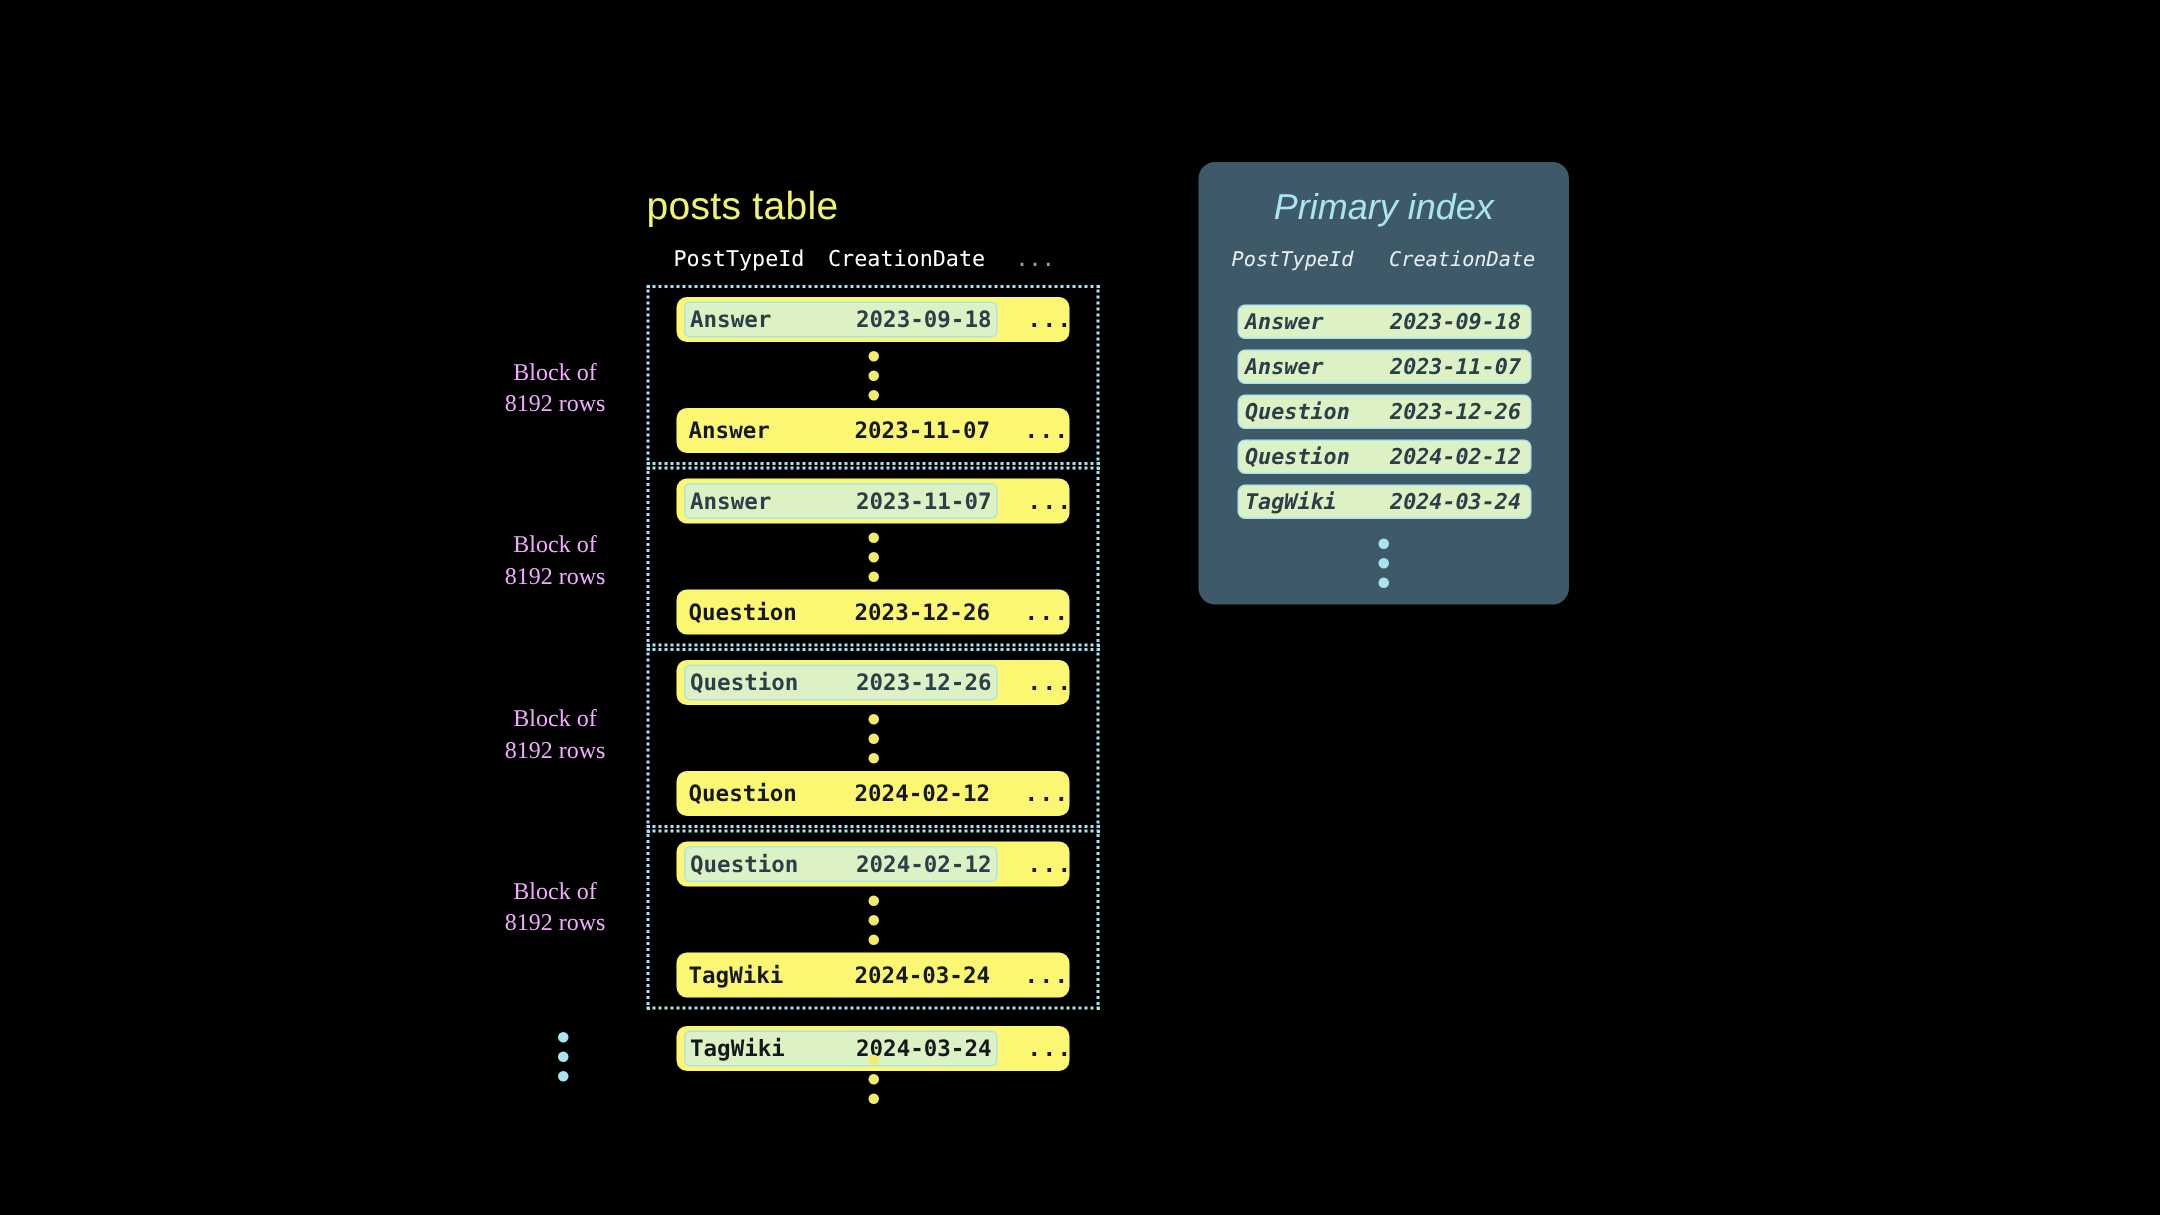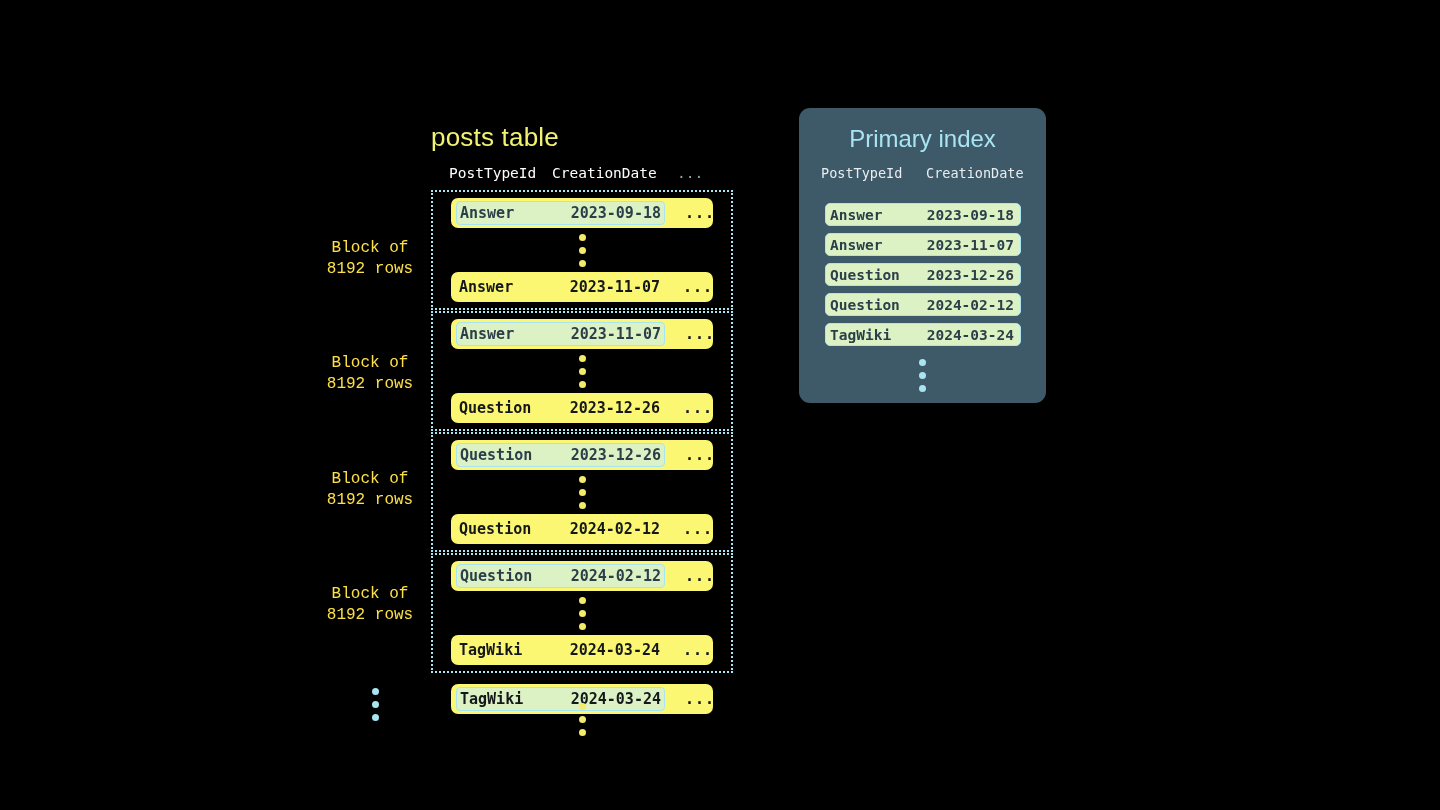--- a/index.html
+++ b/index.html
@@ -116,24 +116,24 @@
   }
   .vdots.blue i { background: #a9e4f2; }
 
   .row-loose { margin-top: 11px; }
 
   .block-label {
     position: absolute;
     right: 0;
     width: 120px;
     text-align: center;
-    color: #fde047;
+    color: #f0abfc;
     font-size: 16px;
     line-height: 21px;
-    font-family: Liberation Mono, monospace;
+    font-family: Liberation Serif, serif;
   }
 
   #left-labels { position: absolute; left: 310px; top: 190px; width: 120px; }
   #left-dots {
     position: absolute;
     left: 362px;
     top: 682px;
     width: 26px;
   }
 
@@ -141,20 +141,21 @@
 
   
   #primary-index {
     position: absolute;
     left: 799px;
     top: 108px;
     width: 247px;
     height: 295px;
     background: #3e5968;
     border-radius: 11px;
+    font-style: italic;
   }
   #primary-index-title {
     position: absolute;
     top: 17px;
     left: 0;
     width: 247px;
     text-align: center;
     color: #a9e4f2;
     font-size: 24px;
     font-family: "Liberation Sans", sans-serif;

